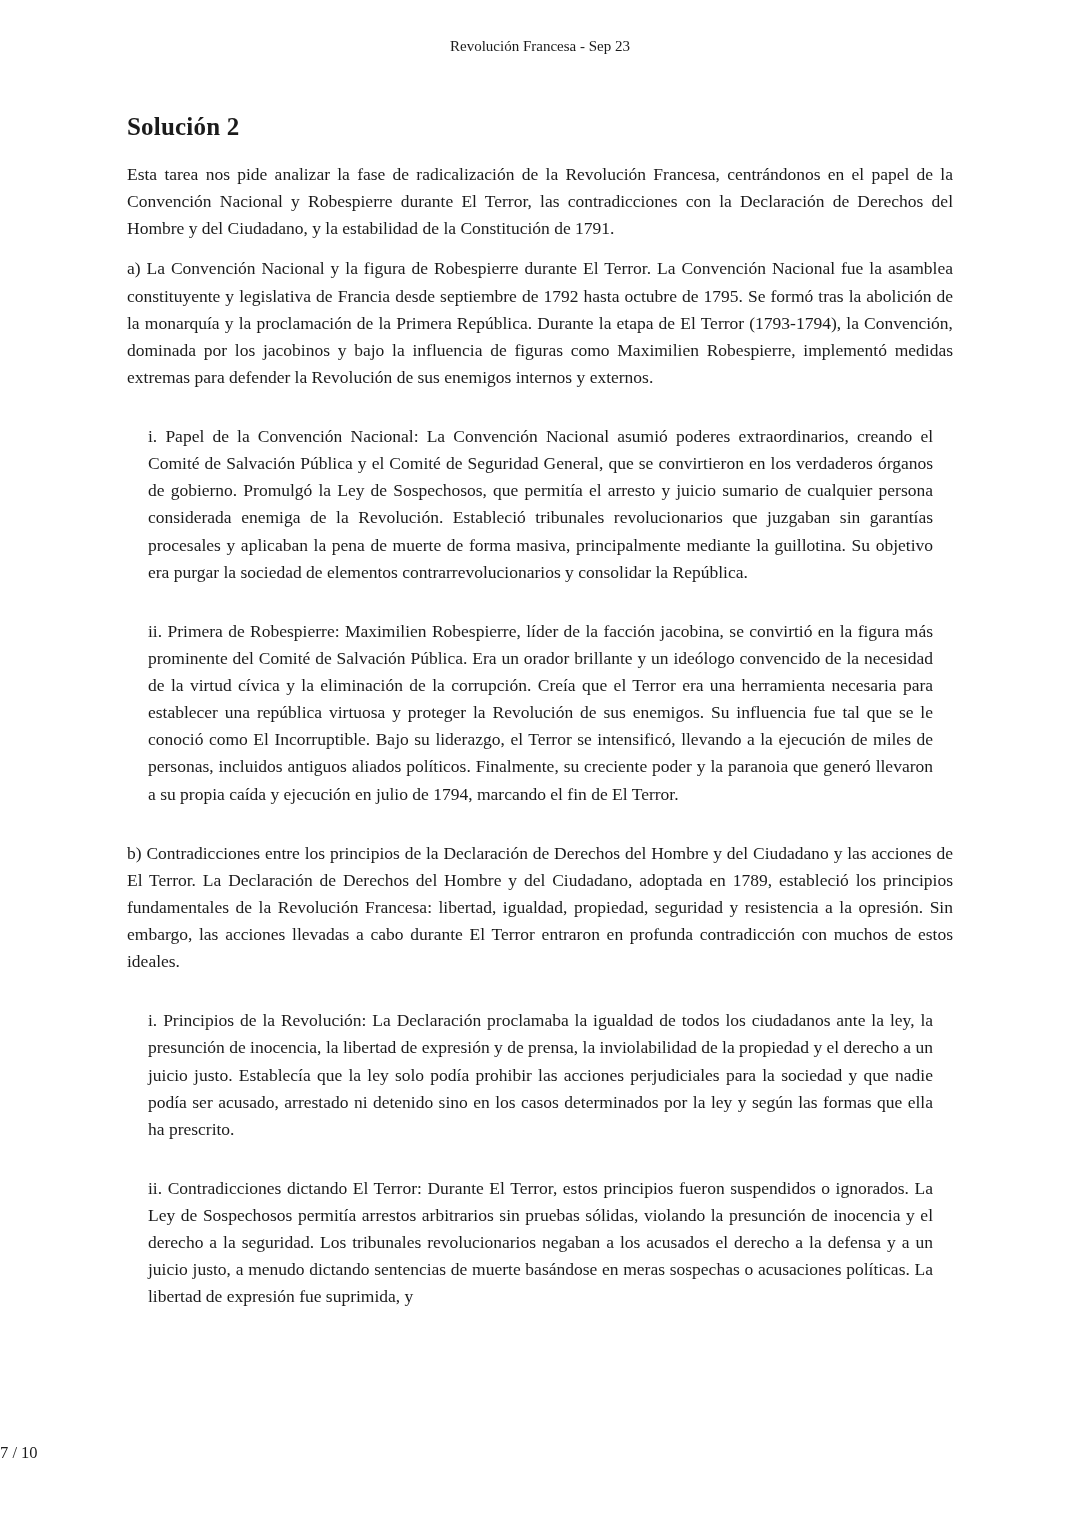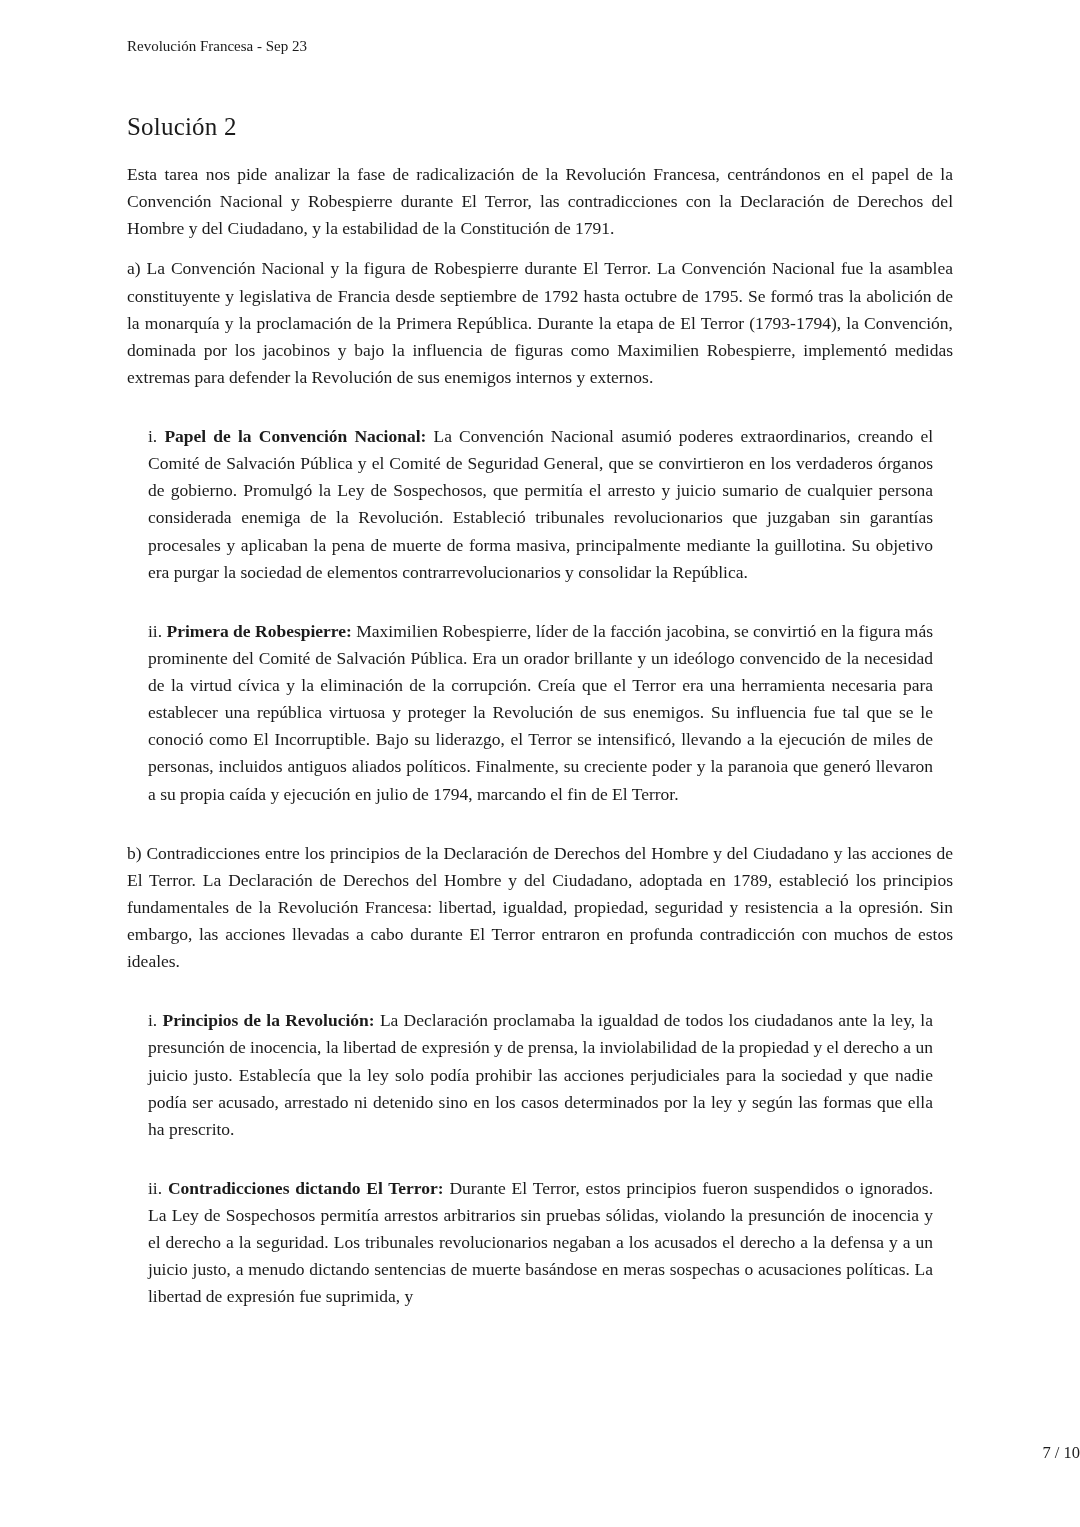--- a/index.html
+++ b/index.html
@@ -13,49 +13,49 @@
   }
   .page {
     position: relative;
     width: 1080px;
     height: 1527px;
     padding: 38px 127px 0 127px;
     background: #ffffff;
   }
   .doc-header {
     font-size: 15px;
-    text-align: left;
+    text-align: center;
     color: #1b1b1b;
     margin: 0 0 58px 0;
   }
   .doc-title {
     font-size: 25px;
-    font-weight: normal;
+    font-weight: bold;
     margin: 0 0 20px 0;
     letter-spacing: 0.2px;
   }
   .para {
     font-size: 17.5px;
     line-height: 1.55;
     text-align: justify;
     margin: 8px 0 13px 0;
   }
   .item {
     font-size: 17.5px;
     line-height: 1.55;
     text-align: justify;
     margin: 32px 20px 32px 21px;
   }
-  .item .lead { font-weight: bold; }
+  .item .lead { font-weight: normal; }
   .doc-footer {
     position: absolute;
     left: 0;
     right: 0;
     bottom: 64px;
-    text-align: right;
+    text-align: left;
     font-size: 16.5px;
   }
 </style>
 </head>
 <body>
 
 <div class="page">
 
   <div class="doc-header">Revolución Francesa - Sep 23</div>
 

